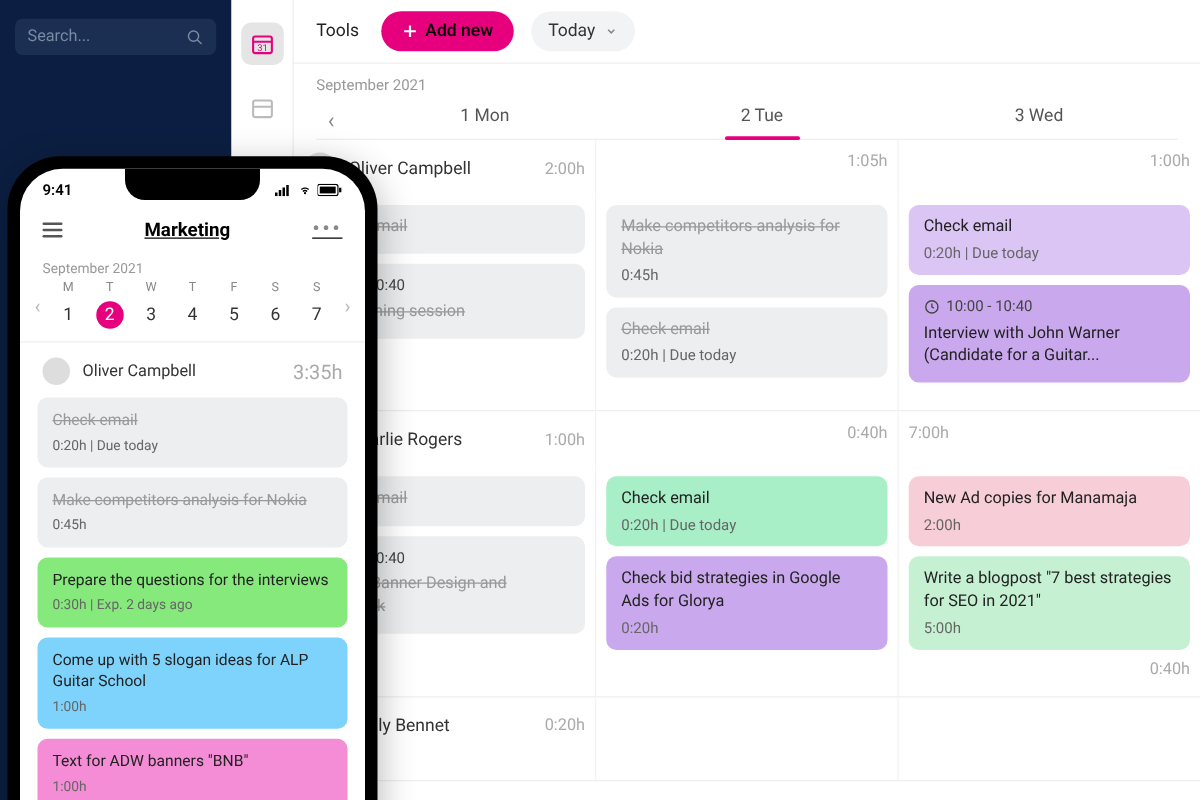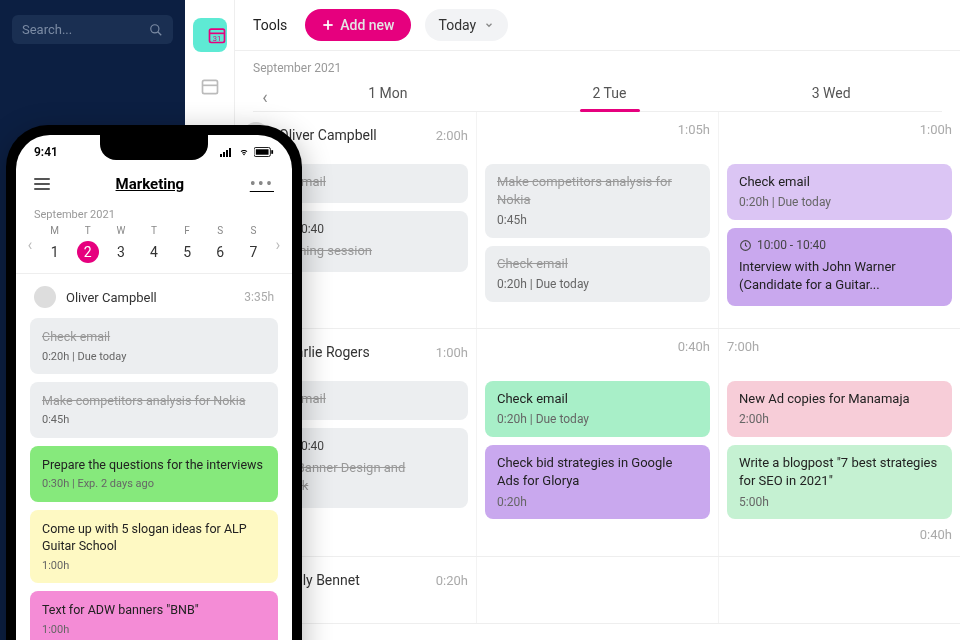--- a/index.html
+++ b/index.html
@@ -6,24 +6,24 @@
 body{background:#fff;width:960px;height:640px;overflow:hidden;position:relative;}
 .app{display:flex;height:100%;}
 .sidebar{width:185px;background:#0c1f42;color:#fff;padding:15px 12px;flex-shrink:0;}
 .logo{display:flex;align-items:center;gap:8px;margin-bottom:18px;}
 .logo-mark{width:22px;height:22px;}
 .logo-text{font-size:22px;font-weight:700;letter-spacing:-0.5px;}
 .search-box{display:flex;align-items:center;background:#1a2f52;border-radius:6px;padding:7px 10px;font-size:13px;color:#7a8aa3;}
 .search-box svg{margin-left:auto;}
 .icon-col{width:50px;border-right:1px solid #eee;padding:18px 0 0 0;display:flex;flex-direction:column;align-items:center;gap:18px;flex-shrink:0;}
 .icon-pill{width:34px;height:34px;border-radius:8px;display:flex;align-items:center;justify-content:center;}
-.icon-pill.active{background:#5eead4;color:#e6007e;justify-content:flex-end;}
+.icon-pill.active{background:#e5e5e5;color:#e6007e;}
 .topbar{display:flex;align-items:center;gap:14px;padding:9px 18px;border-bottom:1px solid #eee;}
 .tools-label{font-size:14px;color:#222;margin-right:4px;}
-.add-btn{background:#e6007e;color:#e5e5e5;border:none;border-radius:22px;padding:8px 16px;font-size:14px;font-weight:500;display:flex;align-items:center;gap:5px;cursor:pointer;}
+.add-btn{background:#e6007e;color:#000000;border:none;border-radius:22px;padding:8px 16px;font-size:14px;font-weight:500;display:flex;align-items:center;gap:5px;cursor:pointer;}
 .today-btn{background:#f2f3f5;border:none;border-radius:22px;padding:8px 14px;font-size:14px;color:#333;display:flex;align-items:center;gap:8px;cursor:pointer;}
 .content-area{display:flex;flex:1;min-height:0;}
 .cal{flex:1;display:flex;flex-direction:column;min-width:0;}
 .cal-header{padding:10px 18px 0 18px;}
 .month-label{font-size:12px;color:#999;margin-bottom:6px;}
 .day-row{display:flex;align-items:center;position:relative;border-bottom:1px solid #eee;}
 .nav-arrow{width:24px;text-align:center;color:#888;font-size:18px;cursor:pointer;}
 .day-col{flex:1;text-align:center;padding:4px 0 10px 0;font-size:14px;color:#555;position:relative;}
 .day-col.active::after{content:"";position:absolute;bottom:-1px;left:50%;transform:translateX(-50%);width:60px;height:3px;background:#e6007e;border-radius:2px;}
 .grid{flex:1;overflow:auto;}
@@ -62,27 +62,27 @@
 .p-month{padding:4px 18px 0 18px;font-size:11px;color:#999;}
 .p-week{display:flex;align-items:center;padding:4px 6px 10px 6px;border-bottom:1px solid #eee;}
 .p-week .arrow{width:16px;text-align:center;color:#bbb;font-size:16px;}
 .p-day{flex:1;text-align:center;}
 .p-day .dname{font-size:10px;color:#888;margin-bottom:5px;}
 .p-day .dnum{font-size:14px;color:#333;width:22px;height:22px;line-height:22px;display:inline-block;border-radius:50%;}
 .p-day.active .dnum{background:#e6007e;color:#fff;}
 .p-person{display:flex;align-items:center;padding:12px 18px 10px 18px;}
 .p-person .avatar{width:22px;height:22px;}
 .p-person .name{font-size:13px;color:#333;}
-.p-person .hrs{margin-left:auto;font-size:12px;color:#aaa;}
+.p-person .hrs{margin-left:auto;font-size:16px;color:#aaa;}
 .p-cards{padding:0 14px;}
 .p-cards .card{font-size:12.5px;padding:10px 12px;}
 .p-cards .card .title{font-size:12.5px;}
 .p-cards .card .meta{font-size:11px;}
 .card.g-lime{background:#86e97c;}
-.card.g-mint{background:#fef9c3;}
+.card.g-mint{background:#7dd3fc;}
 .card.g-magenta{background:#f48cd6;}
 </style>
 </head>
 <body>
 
 <div class="app">
   <div class="sidebar">
     <div class="search-box">
       <span>Search...</span>
       <svg width="14" height="14" viewBox="0 0 24 24" fill="none" stroke="#7a8aa3" stroke-width="2">

